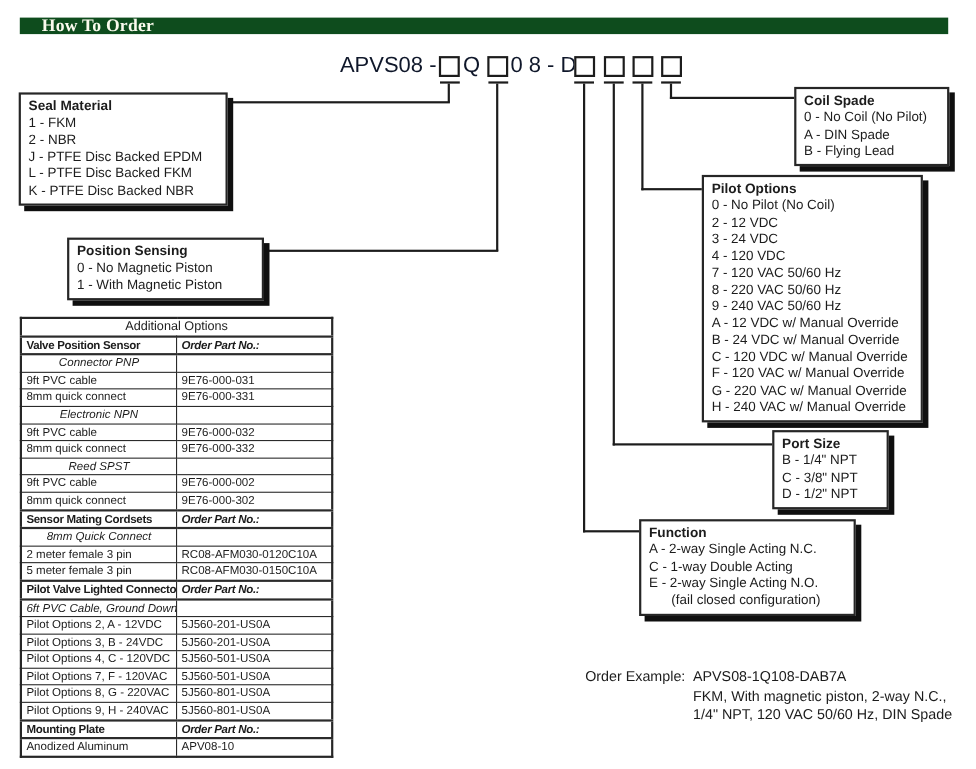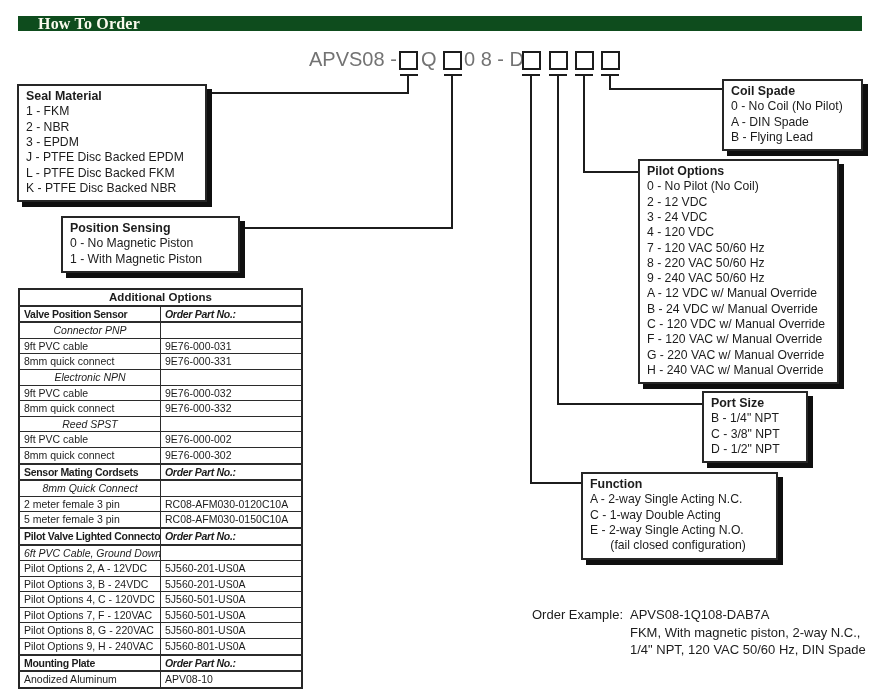--- a/index.html
+++ b/index.html
@@ -6,42 +6,42 @@
   #page{position:relative;width:887px;height:699px;background:#ffffff;overflow:hidden;
         font-family:"Liberation Sans",sans-serif;color:#1c1c1c;}
 
   
   .hdrbar{position:absolute;left:18px;top:16px;width:844px;height:15px;background:#0e4c1d;
           display:flex;align-items:center;}
   .hdrbar .t{font-family:"Liberation Serif",serif;font-weight:bold;font-size:16px;
              color:#fbfbee;padding-left:20px;letter-spacing:.2px;}
 
   
-  .mtext{position:absolute;top:48px;font-size:20px;white-space:pre;color:#737373;}
+  .mtext{position:absolute;top:48px;font-size:20px;white-space:pre;color:#0f172a;}
   .mbox{position:absolute;top:51px;width:15px;height:15px;border:2px solid #1c1c1c;background:#fff;}
 
   
   .hline{position:absolute;height:2px;background:#1c1c1c;}
   .vline{position:absolute;width:2px;background:#1c1c1c;}
   .tick{position:absolute;height:2px;width:18px;background:#1c1c1c;}
 
   
   .obox{position:absolute;box-sizing:border-box;background:#fff;border:2px solid #262626;
         box-shadow:5px 5px 0 #0f0f0f;padding:3px 7px 4px 7px;}
   .obox .t{font-weight:bold;font-size:12.4px;line-height:15.4px;white-space:pre;}
   .obox .items div{font-size:12.2px;line-height:15.3px;white-space:pre;}
 
   
   .addl{position:absolute;left:18px;top:288px;}
   .addl table{border-collapse:collapse;table-layout:fixed;width:285px;border:2px solid #262626;}
   .addl td{border:1px solid #2b2b2b;font-size:10.5px;line-height:12.6px;padding:1px 4px;
            white-space:nowrap;overflow:hidden;color:#1c1c1c;}
   .addl td.c1{width:153px;}
   .addl td.c2{width:124px;}
-  .addl tr.title td{font-weight:bold;text-align:center;font-size:11.5px;border-bottom-width:2px;}
+  .addl tr.title td{font-weight:normal;text-align:center;font-size:11.5px;border-bottom-width:2px;}
   .addl tr.section td{font-weight:bold;letter-spacing:-0.3px;border-top-width:2px;border-bottom-width:2px;}
   .addl tr.section td.c2{font-style:italic;}
   .addl tr.sub td.c1{font-style:italic;text-align:center;}
 
   
   .oex{position:absolute;left:532px;top:606px;display:flex;font-size:13px;line-height:17.5px;}
   .oex .lbl{width:98px;white-space:pre;}
   .oex .val div{white-space:pre;}
 </style>
 </head>
@@ -86,21 +86,20 @@
   <div class="hline" style="left:583px;top:171px;width:57px"></div>
 
   <div class="vline" style="left:609px;top:76px;height:14px"></div>
   <div class="hline" style="left:609px;top:88px;width:115px"></div>
 
   <div class="obox" style="left:17px;top:84px;width:190px">
     <div class="t">Seal Material</div>
     <div class="items">
         <div>1 - FKM</div>
         <div>2 - NBR</div>
-        <div>3 - EPDM</div>
         <div>J - PTFE Disc Backed EPDM</div>
         <div>L - PTFE Disc Backed FKM</div>
         <div>K - PTFE Disc Backed NBR</div>
       </div>
   </div>
 
   <div class="obox" style="left:61px;top:216px;width:179px">
     <div class="t">Position Sensing</div>
     <div class="items">
         <div>0 - No Magnetic Piston</div>

